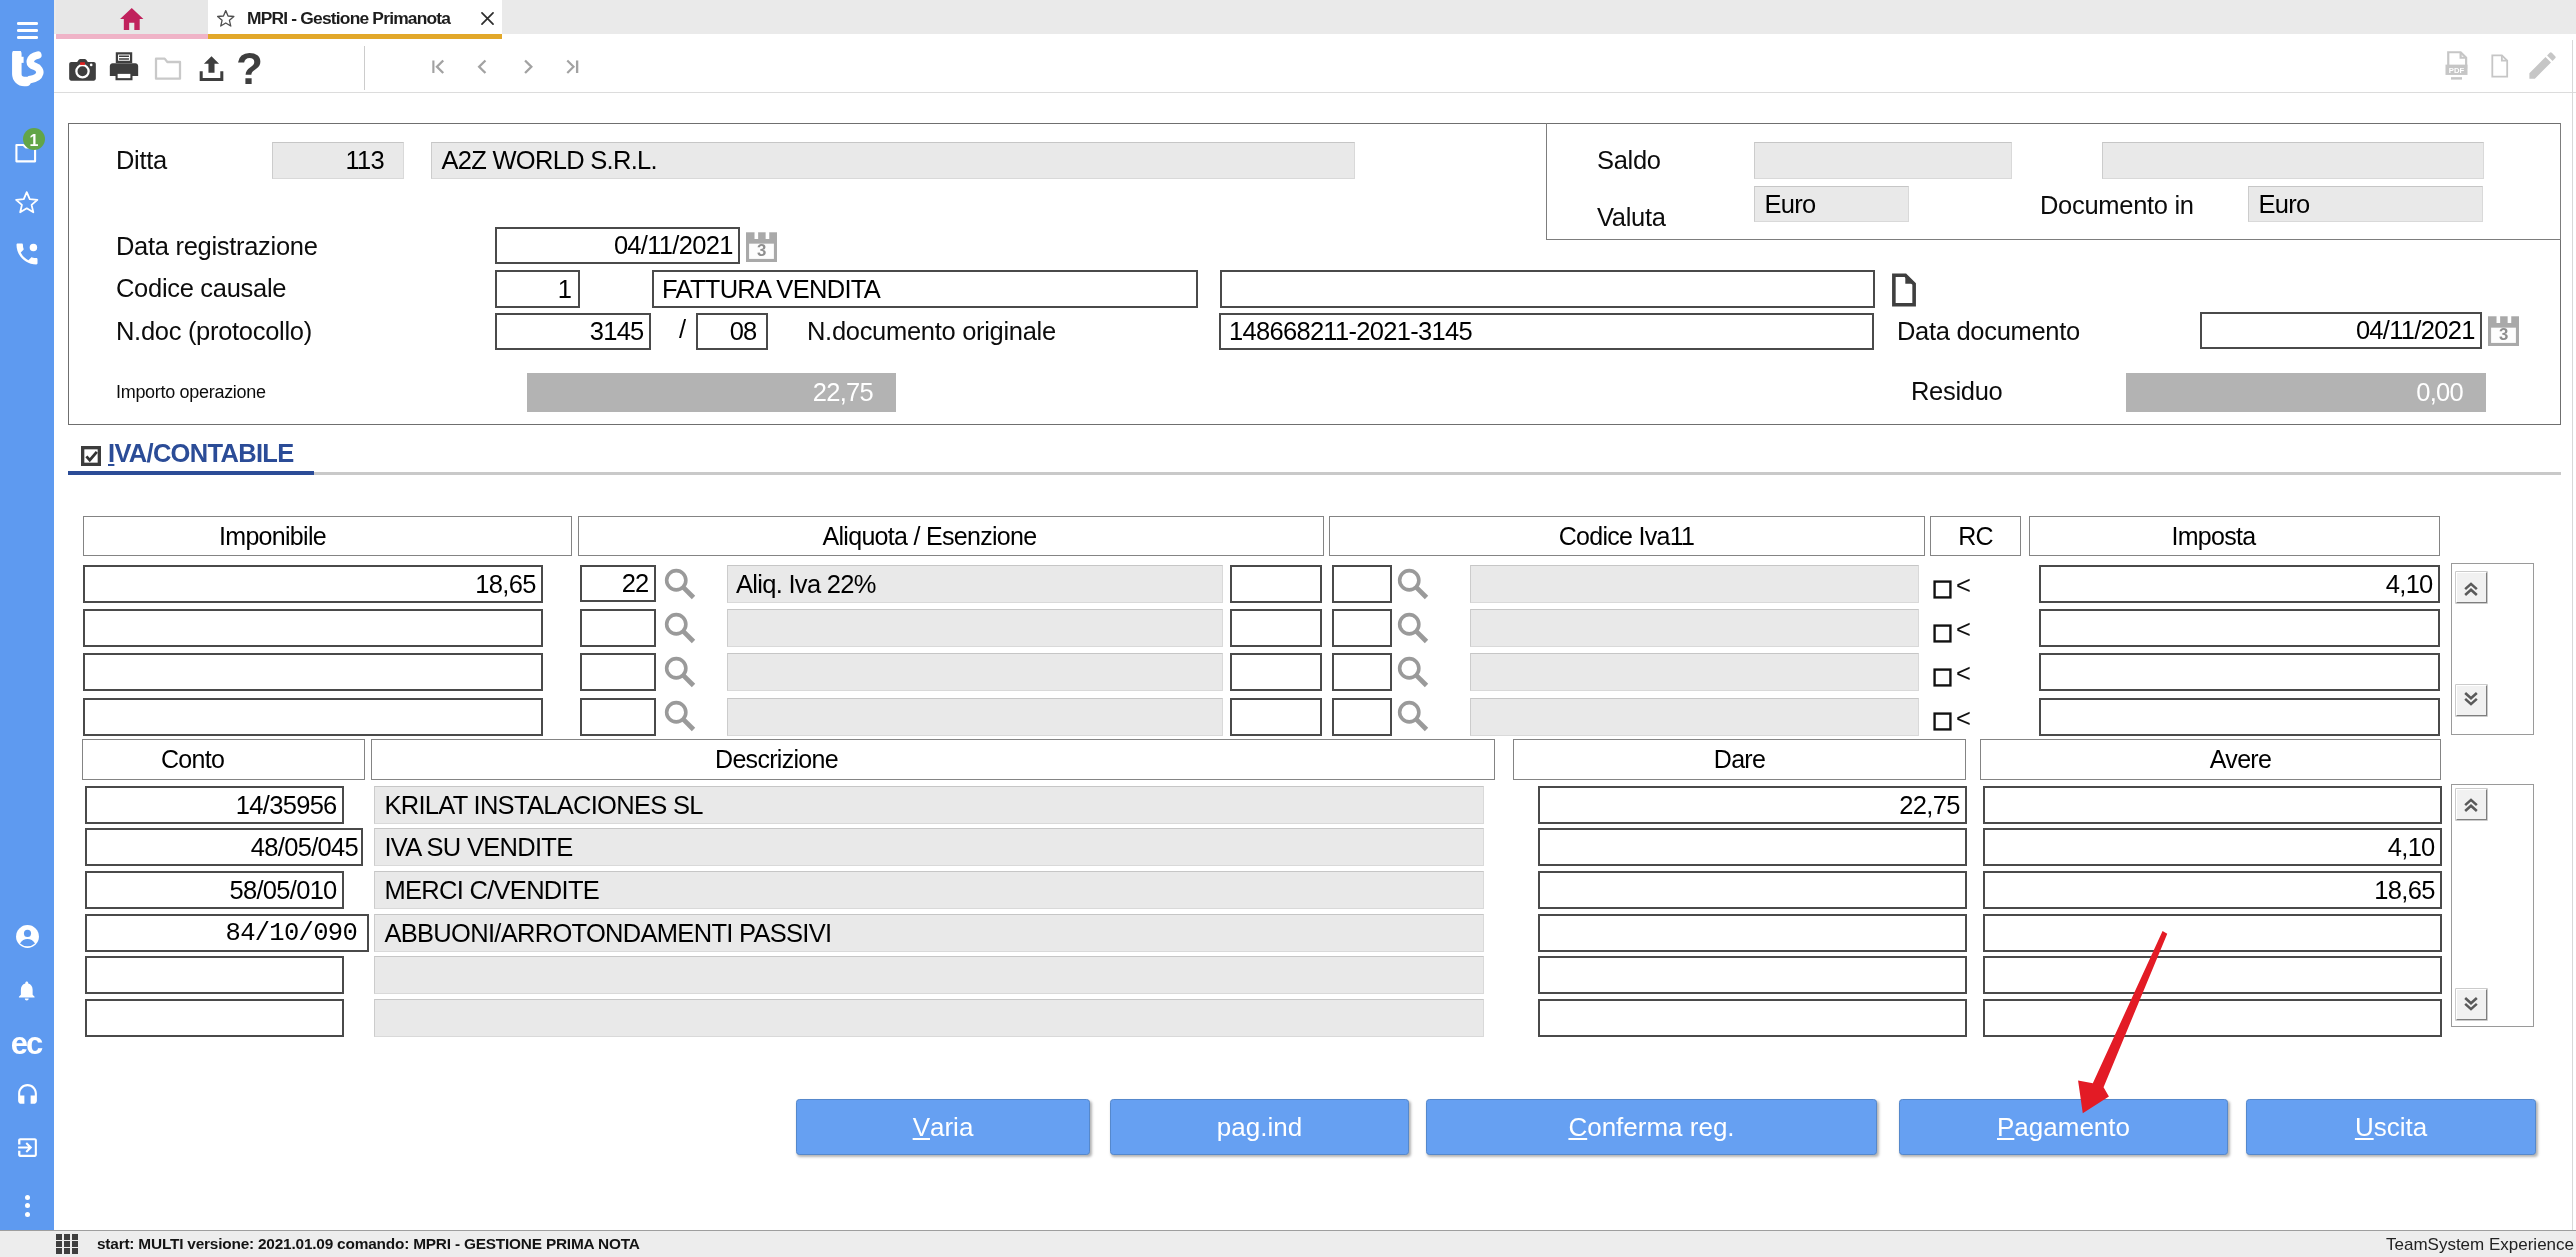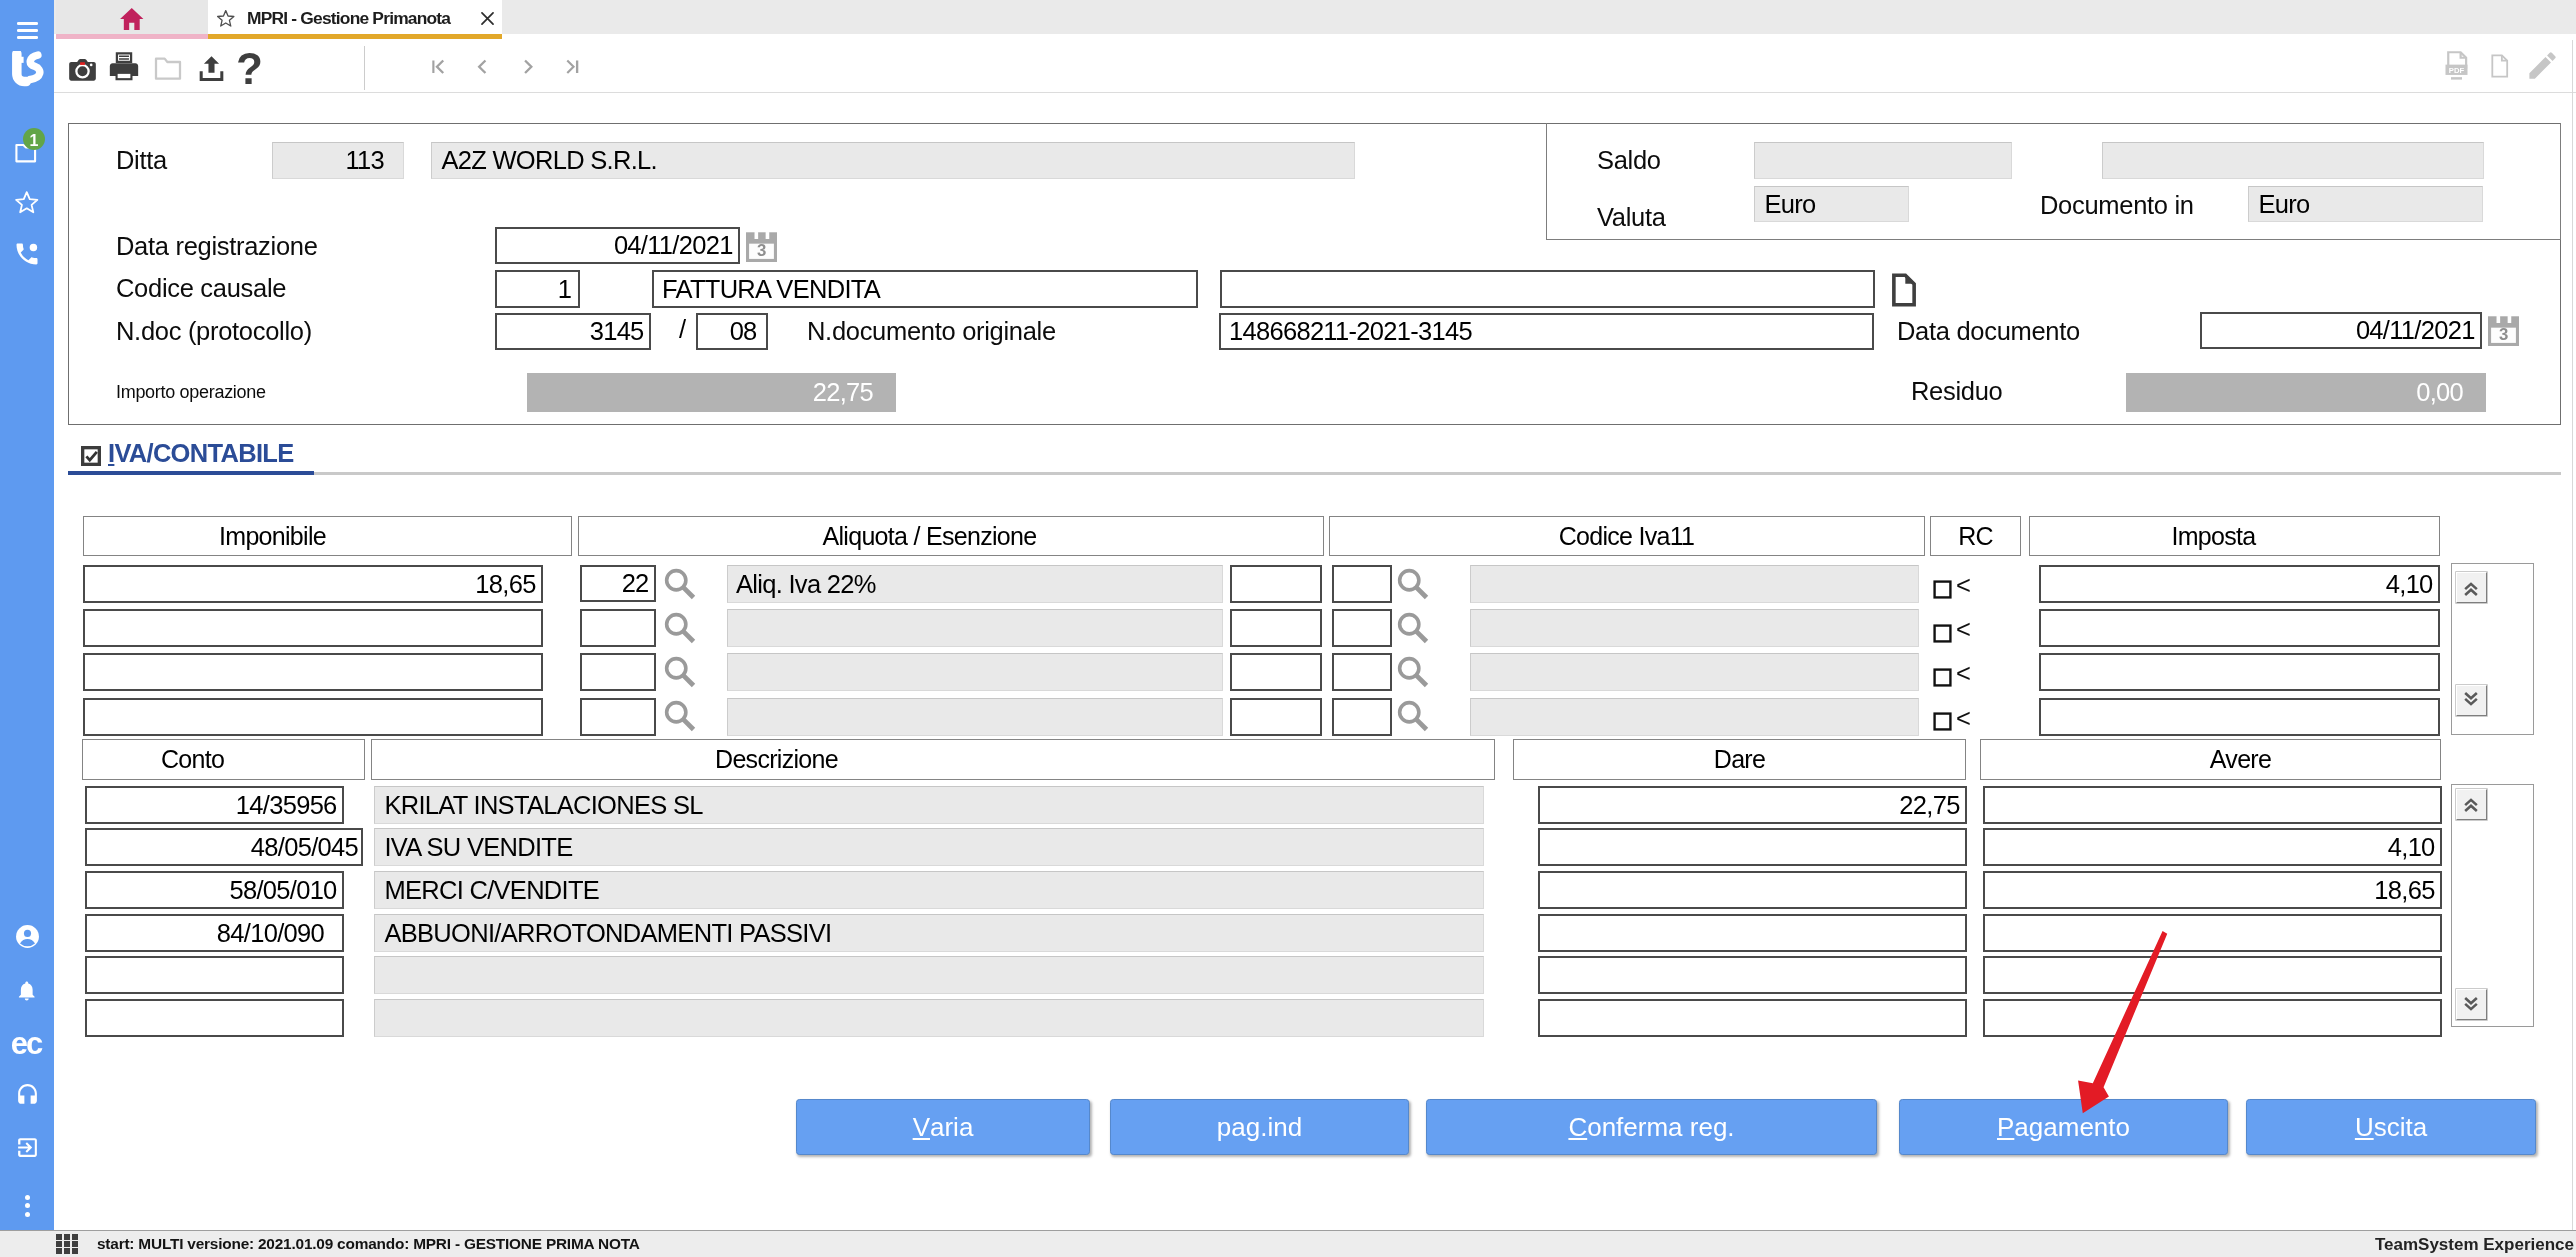--- a/index.html
+++ b/index.html
@@ -282,21 +282,21 @@
 <div class="in" style="left:1538px;top:786px;width:429px;height:38px;display:flex;align-items:center;justify-content:flex-end;padding-right:5.4px;font-size:25.5px;">22,75</div>
 <div class="in" style="left:1983px;top:786px;width:459px;height:38px;display:flex;align-items:center;justify-content:flex-end;padding-right:5.4px;font-size:25.5px;"></div>
 <div class="in" style="left:85px;top:828px;width:278px;height:38px;display:flex;align-items:center;justify-content:flex-end;padding-right:3px;font-size:25.5px;">48/05/045</div>
 <div class="gb" style="left:374px;top:828px;width:1110px;height:38px;display:flex;align-items:center;justify-content:flex-start;padding-left:9.4px;font-size:25.5px;">IVA SU VENDITE</div>
 <div class="in" style="left:1538px;top:828px;width:429px;height:38px;display:flex;align-items:center;justify-content:flex-end;padding-right:5.4px;font-size:25.5px;"></div>
 <div class="in" style="left:1983px;top:828px;width:459px;height:38px;display:flex;align-items:center;justify-content:flex-end;padding-right:5.4px;font-size:25.5px;">4,10</div>
 <div class="in" style="left:85px;top:871px;width:259px;height:38px;display:flex;align-items:center;justify-content:flex-end;padding-right:5.4px;font-size:25.5px;">58/05/010</div>
 <div class="gb" style="left:374px;top:871px;width:1110px;height:38px;display:flex;align-items:center;justify-content:flex-start;padding-left:9.4px;font-size:25.5px;">MERCI C/VENDITE</div>
 <div class="in" style="left:1538px;top:871px;width:429px;height:38px;display:flex;align-items:center;justify-content:flex-end;padding-right:5.4px;font-size:25.5px;"></div>
 <div class="in" style="left:1983px;top:871px;width:459px;height:38px;display:flex;align-items:center;justify-content:flex-end;padding-right:5.4px;font-size:25.5px;">18,65</div>
-<div class="in" style="left:85px;top:914px;width:259px;height:38px;display:flex;align-items:center;justify-content:flex-end;padding-right:18px;font-size:25.5px;">84/10/090</div>
+<div class="in" style="left:85px;top:914px;width:284px;height:38px;display:flex;align-items:center;justify-content:flex-end;padding-right:10px;font-size:25.5px;font-family:Liberation Mono, monospace;">84/10/090</div>
 <div class="gb" style="left:374px;top:914px;width:1110px;height:38px;display:flex;align-items:center;justify-content:flex-start;padding-left:9.4px;font-size:25.5px;">ABBUONI/ARROTONDAMENTI PASSIVI</div>
 <div class="in" style="left:1538px;top:914px;width:429px;height:38px;display:flex;align-items:center;justify-content:flex-end;padding-right:5.4px;font-size:25.5px;"></div>
 <div class="in" style="left:1983px;top:914px;width:459px;height:38px;display:flex;align-items:center;justify-content:flex-end;padding-right:5.4px;font-size:25.5px;"></div>
 <div class="in" style="left:85px;top:956px;width:259px;height:38px;display:flex;align-items:center;justify-content:flex-end;padding-right:5.4px;font-size:25.5px;"></div>
 <div class="gb" style="left:374px;top:956px;width:1110px;height:38px;display:flex;align-items:center;justify-content:flex-start;padding-left:9.4px;font-size:25.5px;"></div>
 <div class="in" style="left:1538px;top:956px;width:429px;height:38px;display:flex;align-items:center;justify-content:flex-end;padding-right:5.4px;font-size:25.5px;"></div>
 <div class="in" style="left:1983px;top:956px;width:459px;height:38px;display:flex;align-items:center;justify-content:flex-end;padding-right:5.4px;font-size:25.5px;"></div>
 <div class="in" style="left:85px;top:999px;width:259px;height:38px;display:flex;align-items:center;justify-content:flex-end;padding-right:5.4px;font-size:25.5px;"></div>
 <div class="gb" style="left:374px;top:999px;width:1110px;height:38px;display:flex;align-items:center;justify-content:flex-start;padding-left:9.4px;font-size:25.5px;"></div>
 <div class="in" style="left:1538px;top:999px;width:429px;height:38px;display:flex;align-items:center;justify-content:flex-end;padding-right:5.4px;font-size:25.5px;"></div>
@@ -322,15 +322,15 @@
 <div style="left:56px;top:1234px;width:6px;height:6px;background:#3f3f3f;"></div>
 <div style="left:64px;top:1234px;width:6px;height:6px;background:#3f3f3f;"></div>
 <div style="left:72px;top:1234px;width:6px;height:6px;background:#3f3f3f;"></div>
 <div style="left:56px;top:1241px;width:6px;height:6px;background:#3f3f3f;"></div>
 <div style="left:64px;top:1241px;width:6px;height:6px;background:#3f3f3f;"></div>
 <div style="left:72px;top:1241px;width:6px;height:6px;background:#3f3f3f;"></div>
 <div style="left:56px;top:1248px;width:6px;height:6px;background:#3f3f3f;"></div>
 <div style="left:64px;top:1248px;width:6px;height:6px;background:#3f3f3f;"></div>
 <div style="left:72px;top:1248px;width:6px;height:6px;background:#3f3f3f;"></div>
 <div style="left:97px;top:1235px;width:805px;height:20px;font-size:15.4px;font-weight:bold;letter-spacing:-0.2px;color:#141414;">start: MULTI versione: 2021.01.09 comando: MPRI - GESTIONE PRIMA NOTA</div>
-<div style="left:2308px;top:1235px;width:266px;height:20px;font-size:17px;font-weight:bold;color:#232323;text-align:right;">TeamSystem Experience</div>
+<div style="left:2308px;top:1235px;width:266px;height:20px;font-size:17px;font-weight:normal;color:#232323;text-align:right;">TeamSystem Experience</div>
 <div style="left:2572px;top:40px;width:1.3px;height:1190px;background:#d8d8d8;"></div>
 </div>
 
 </body></html>

